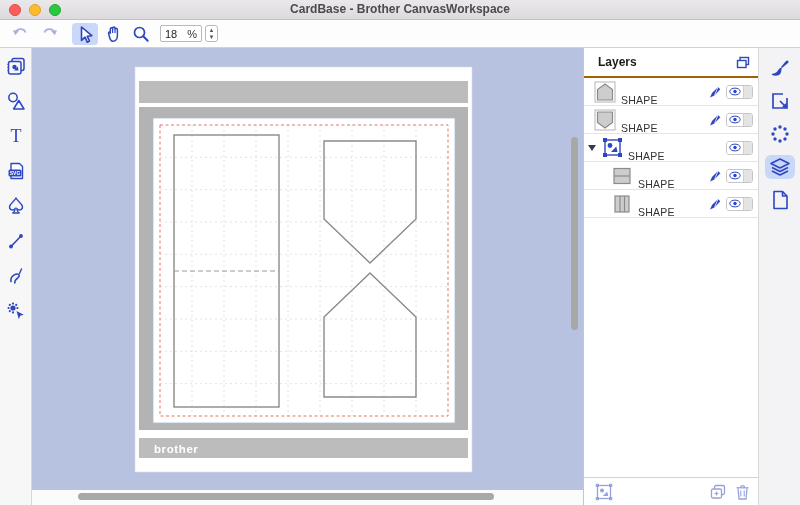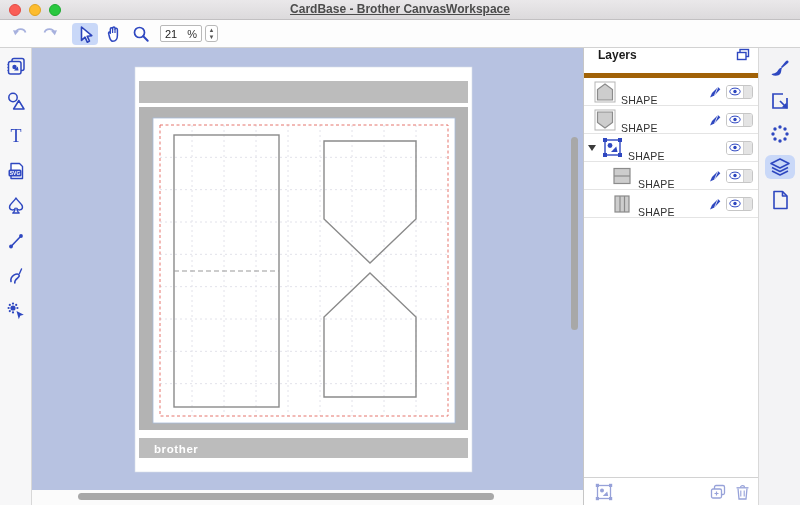--- a/index.html
+++ b/index.html
@@ -14,21 +14,21 @@
     background:linear-gradient(#eae8ea,#dcdadc); border-bottom:1px solid #c2c0c2;
     display:flex; align-items:center;
   }
   .traffic { display:flex; gap:8px; margin-left:9px; }
   .light { width:12px; height:12px; border-radius:50%; }
   .light.red{ background:#fa5e56; border:1px solid #e24b43;}
   .light.yellow{ background:#fdbc2e; border:1px solid #e0a320;}
   .light.green{ background:#2ac840; border:1px solid #1faa32;}
   .title {
     position:absolute; left:0; right:0; text-align:center;
-    font-size:12px; font-weight:bold; color:#4c4c4c; line-height:19px;text-decoration:underline;
+    font-size:12px; font-weight:bold; color:#4c4c4c; line-height:19px;
   }
   
   .toolbar {
     position:absolute; top:20px; left:0; width:800px; height:28px;
     background:#fdfdfd; border-bottom:1px solid #d2d2d2;
     display:flex; align-items:center; padding-left:8px;
   }
   .tbtn { width:26px; height:22px; display:flex; align-items:center; justify-content:center; border-radius:4px; margin-right:2px;}
   .tbtn.active { background:#c9d8f8; }
   .tbtn.gap { margin-right:10px; }
@@ -60,21 +60,21 @@
   .hscroll {
     position:absolute; top:445px; left:46px; width:416px; height:7px;
     background:#a8a8a8; border-radius:4px;
   }
   
   .layers-panel {
     position:absolute; top:48px; left:583px; width:175px; bottom:0;
     background:#fff; border-left:1px solid #c6c6c6;
   }
   .panel-header {
-    height:30px; border-bottom:5px solid #a16207; display:flex; align-items:flex-start;
+    height:30px; border-bottom:2px solid #a16207; display:flex; align-items:center;
     padding:0 8px 0 14px;
   }
   .panel-title { font-size:12px; font-weight:bold; color:#1c1c1c; }
   .panel-header .hicon { margin-left:auto; display:flex; }
   .layer-row {
     height:28px; border-bottom:1px solid #e4e4e4; display:flex; align-items:center;
     padding:0 5px 0 10px; background:#fff;
   }
   .layer-row.group { padding-left:4px; }
   .layer-row.child { padding-left:27px; }
@@ -144,21 +144,21 @@
         <path d="M9.6 5.2 L9.6 9 M12 5.2 L12 9" stroke="#2e47c0" stroke-width="1.2"></path>
       </svg>
     </div>
     <div class="tbtn">
       <svg width="20" height="20" viewBox="0 0 20 20">
         <circle cx="8.5" cy="8.5" r="5" fill="none" stroke="#2e47c0" stroke-width="1.7"></circle>
         <line x1="12.3" y1="12.3" x2="16.7" y2="16.7" stroke="#2e47c0" stroke-width="2" stroke-linecap="round"></line>
       </svg>
     </div>
     <div class="zoom-box">
-      <span>21</span>
+      <span>18</span>
       <span class="unit">%</span>
     </div>
     <div class="stepper">
       <span>▲</span>
       <span>▼</span>
     </div>
   </div>
 
   <div class="sidebar">
     <div class="sbtn">

